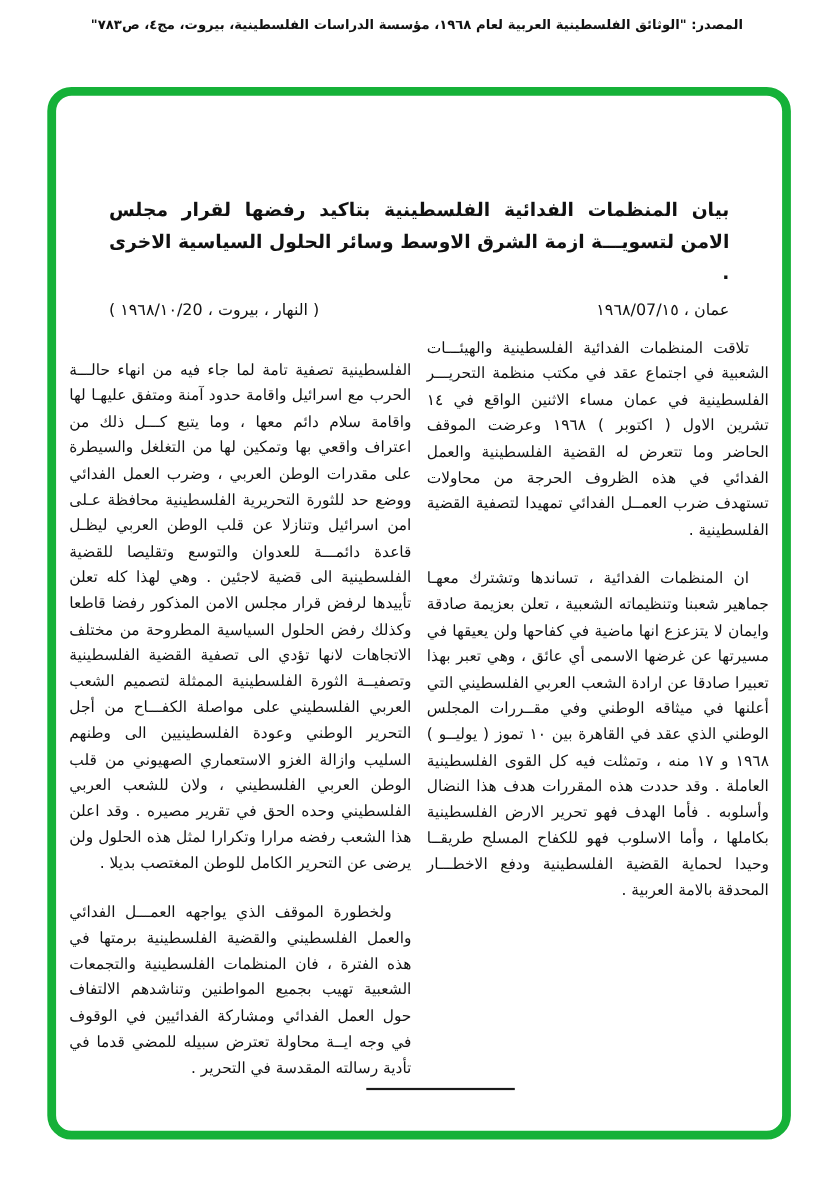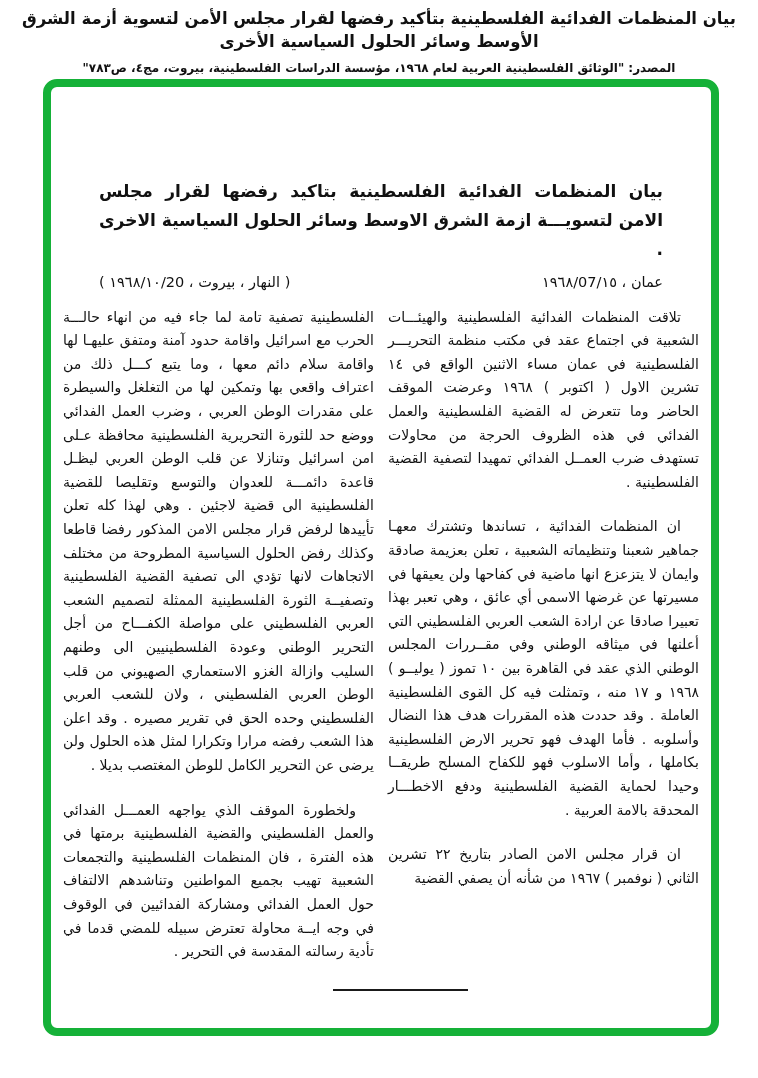--- a/index.html
+++ b/index.html
@@ -57,48 +57,46 @@
   .columns {
     display:flex;
     gap:14px;
     margin:16px 0 0 0;
     font-size:14px;
     line-height:23.6px;
     text-align:justify;
   }
   .col { flex:1 1 0; min-width:0; }
   .col p { margin:0 0 21px 0; text-indent:18px; }
-  .col p.cont { text-indent:0; }
+  .col p.cont { text-indent:0;margin-top:20px; }
   .bottom-divider {
     position:absolute;
     left:333px; top:989px;
     width:135px; height:2px;
     background:#1a1a1a;
   }
 </style>
 </head>
 <body>
 
 <div class="page-header">
-  <div class="line1">بيان المنظمات الفدائية الفلسطينية بتأكيد رفضها لقرار مجلس الأمن لتسوية أزمة الشرق الأوسط وسائر الحلول السياسية الأخرى</div>
   <div class="line2">المصدر: "الوثائق الفلسطينية العربية لعام ١٩٦٨، مؤسسة الدراسات الفلسطينية، بيروت، مج٤، ص٧٨٣"</div>
 </div>
 
-<div class="doc-frame" style="border-color: rgb(21, 177, 56);">
+<div class="doc-frame" style="border-color: rgb(21, 177, 56); border-radius: 22px;">
   <div class="doc-inner">
     <div class="doc-title">بيان المنظمات الفدائية الفلسطينية بتاكيد رفضها لقرار مجلس الامن لتسويـــة ازمة الشرق الاوسط وسائر الحلول السياسية الاخرى .</div>
     <div class="date-row">
       <span>عمان ، ١٩٦٨/07/١٥</span>
       <span>( النهار ، بيروت ، ١٩٦٨/١٠/20 )</span>
     </div>
     <div class="columns">
       <div class="col">
         <p>تلاقت المنظمات الفدائية الفلسطينية والهيئـــات الشعبية في اجتماع عقد في مكتب منظمة التحريـــر الفلسطينية في عمان مساء الاثنين الواقع في ١٤ تشرين الاول ( اكتوبر ) ١٩٦٨ وعرضت الموقف الحاضر وما تتعرض له القضية الفلسطينية والعمل الفدائي في هذه الظروف الحرجة من محاولات تستهدف ضرب العمــل الفدائي تمهيدا لتصفية القضية الفلسطينية .</p>
         <p>ان المنظمات الفدائية ، تساندها وتشترك معهـا جماهير شعبنا وتنظيماته الشعبية ، تعلن بعزيمة صادقة وايمان لا يتزعزع انها ماضية في كفاحها ولن يعيقها في مسيرتها عن غرضها الاسمى أي عائق ، وهي تعبر بهذا تعبيرا صادقا عن ارادة الشعب العربي الفلسطيني التي أعلنها في ميثاقه الوطني وفي مقــررات المجلس الوطني الذي عقد في القاهرة بين ١٠ تموز ( يوليــو ) ١٩٦٨ و ١٧ منه ، وتمثلت فيه كل القوى الفلسطينية العاملة . وقد حددت هذه المقررات هدف هذا النضال وأسلوبه . فأما الهدف فهو تحرير الارض الفلسطينية بكاملها ، وأما الاسلوب فهو للكفاح المسلح طريقــا وحيدا لحماية القضية الفلسطينية ودفع الاخطـــار المحدقة بالامة العربية .</p>
-        <p>ان قرار مجلس الامن الصادر بتاريخ ٢٢ تشرين الثاني ( نوفمبر ) ١٩٦٧ من شأنه أن يصفي القضية</p>
       </div>
       <div class="col">
         <p class="cont">الفلسطينية تصفية تامة لما جاء فيه من انهاء حالـــة الحرب مع اسرائيل واقامة حدود آمنة ومتفق عليهـا لها واقامة سلام دائم معها ، وما يتبع كـــل ذلك من اعتراف واقعي بها وتمكين لها من التغلغل والسيطرة على مقدرات الوطن العربي ، وضرب العمل الفدائي ووضع حد للثورة التحريرية الفلسطينية محافظة عـلى امن اسرائيل وتنازلا عن قلب الوطن العربي ليظـل قاعدة دائمـــة للعدوان والتوسع وتقليصا للقضية الفلسطينية الى قضية لاجئين . وهي لهذا كله تعلن تأييدها لرفض قرار مجلس الامن المذكور رفضا قاطعا وكذلك رفض الحلول السياسية المطروحة من مختلف الاتجاهات لانها تؤدي الى تصفية القضية الفلسطينية وتصفيــة الثورة الفلسطينية الممثلة لتصميم الشعب العربي الفلسطيني على مواصلة الكفـــاح من أجل التحرير الوطني وعودة الفلسطينيين الى وطنهم السليب وازالة الغزو الاستعماري الصهيوني من قلب الوطن العربي الفلسطيني ، ولان للشعب العربي الفلسطيني وحده الحق في تقرير مصيره . وقد اعلن هذا الشعب رفضه مرارا وتكرارا لمثل هذه الحلول ولن يرضى عن التحرير الكامل للوطن المغتصب بديلا .</p>
         <p>ولخطورة الموقف الذي يواجهه العمـــل الفدائي والعمل الفلسطيني والقضية الفلسطينية برمتها في هذه الفترة ، فان المنظمات الفلسطينية والتجمعات الشعبية تهيب بجميع المواطنين وتناشدهم الالتفاف حول العمل الفدائي ومشاركة الفدائيين في الوقوف في وجه ايــة محاولة تعترض سبيله للمضي قدما في تأدية رسالته المقدسة في التحرير .</p>
       </div>
     </div>
   </div>
 </div>
 
 <div class="bottom-divider"></div>

